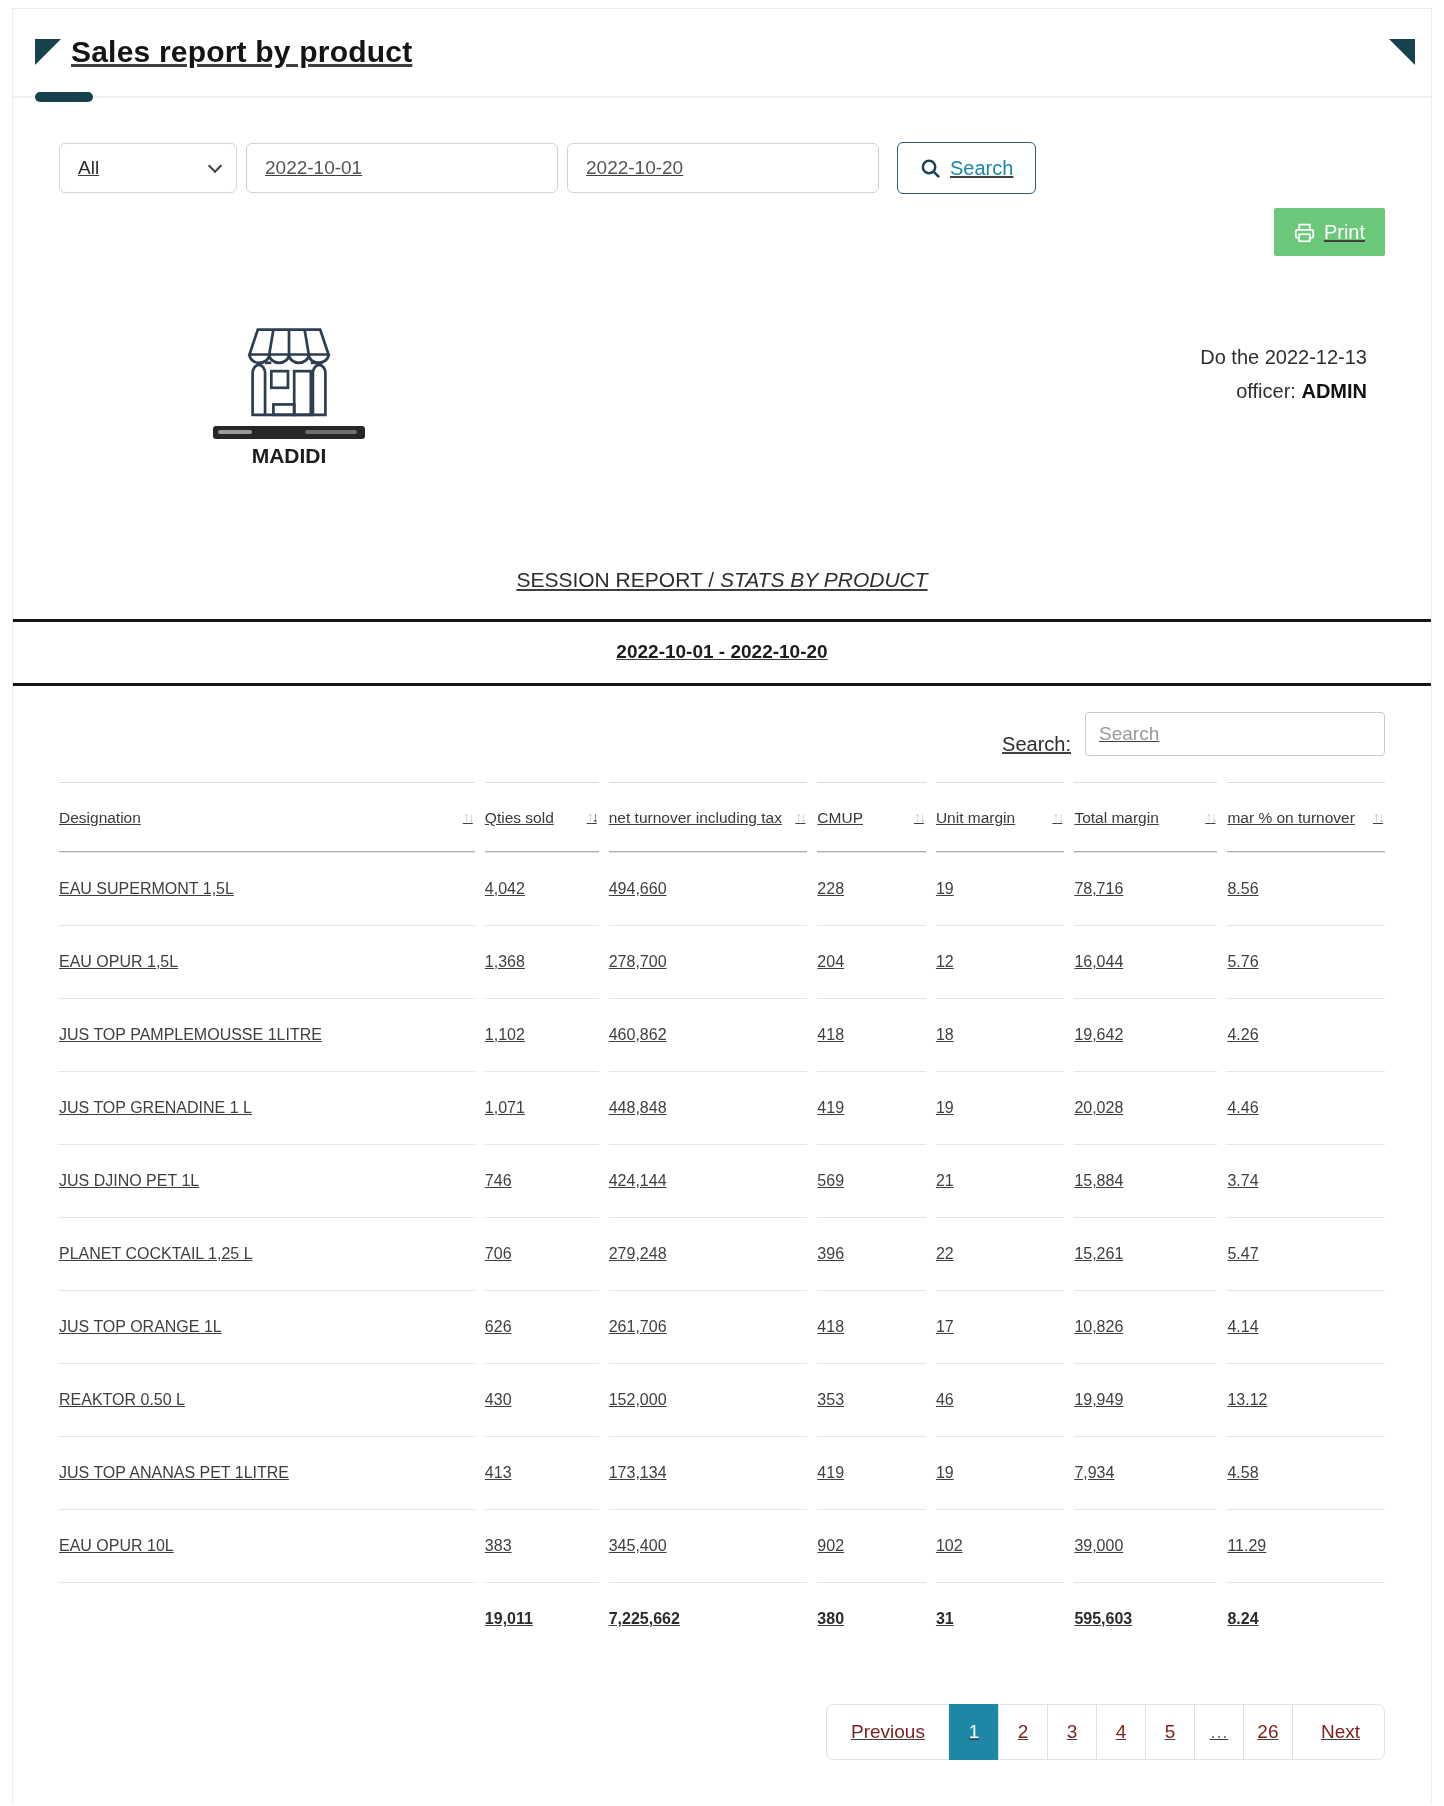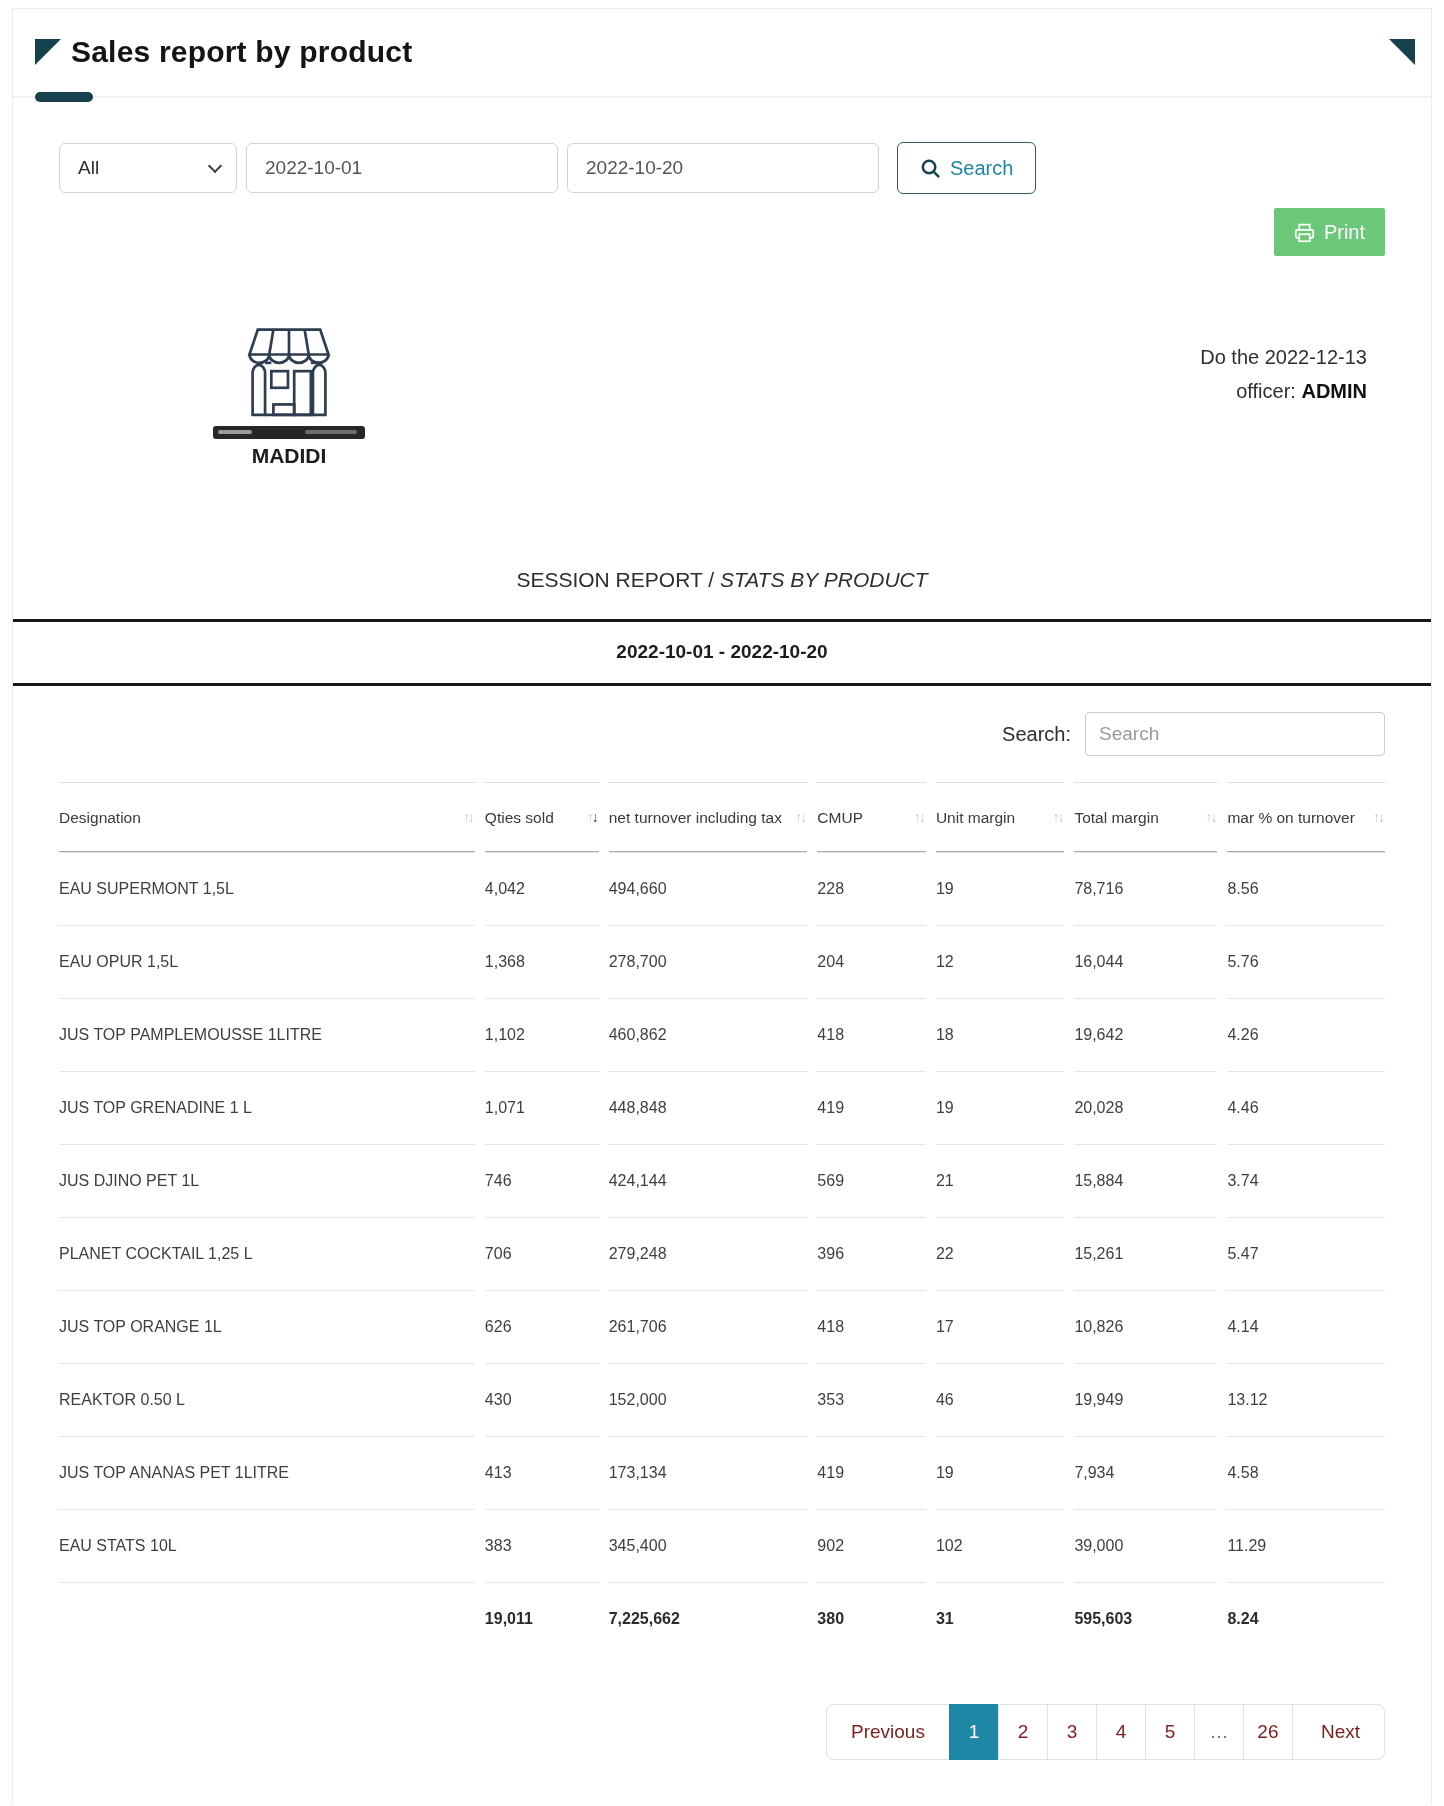--- a/index.html
+++ b/index.html
@@ -4,21 +4,21 @@
 <style>
   * { box-sizing: border-box; }
   html,body { margin:0; padding:0; background:#fff; }
   body {
     width:1444px; height:1806px; overflow:hidden;
     font-family:"Liberation Sans", sans-serif; color:#3f3f3f;
   }
   .card {
     position:relative; margin:8px 12px 0; height:1797px;
     border:1px solid #ececec; border-bottom:none;
-    padding:0 46px; background:#fff;
+    padding:0 46px; background:#fff;text-decoration:underline;
   }
   
   .tri { position:absolute; width:0; height:0; }
   .tri-left  { top:30px; left:22px;  border-top:26px solid #16424e; border-right:26px solid transparent; }
   .tri-right { top:30px; right:16px; border-top:26px solid #16424e; border-left:26px solid transparent; }
 
   h1.page-title { margin:26px 0 0 12px; font-size:30px; font-weight:bold; color:#141414; letter-spacing:.2px; }
 
   .title-rule { position:relative; margin:27px -46px 0; border-top:2px solid #f1f1f1; }
   .title-pill { position:absolute; left:22px; top:-6px; width:58px; height:10px; background:#16424e; border-radius:5px; }
@@ -59,21 +59,21 @@
   .gen-info b { color:#111; }
 
   
   .report-heading { margin-top:42px; text-align:center; font-size:21px; color:#2d2d2d; }
   .report-heading .it { font-style:italic; }
   hr.thick { margin:27px -46px 0; border:none; border-top:3px solid #161616; height:0; }
   hr.thick.second { margin-top:0; }
   .range-line { text-align:center; font-weight:bold; font-size:19px; color:#1c1c1c; margin:19px 0 20px; }
 
   
-  .tbl-search-row { display:flex; justify-content:flex-end; align-items:center; gap:14px; margin-top:26px; font-size:20px; color:#2d2d2d; }
+  .tbl-search-row { display:flex; justify-content:flex-end; align-items:flex-end; gap:14px; margin-top:26px; font-size:20px; color:#2d2d2d; }
   .tbl-search-input { width:300px; height:44px; border:1px solid #ccc; border-radius:4px; padding:0 13px;
     font-size:19px; color:#444; font-family:"Liberation Sans",sans-serif; }
   .tbl-search-input::placeholder { color:#9a9a9a; }
 
   
   table.report { margin:26px -10px 0; border-collapse:separate; border-spacing:10px 0; width:calc(100% + 20px); table-layout:fixed; }
   th { vertical-align:bottom; padding:26px 0 24px; font-weight:normal; font-size:15.5px; color:#3a3a3a;
       border-top:1px solid #dddddd; border-bottom:1px solid #ababab; text-align:left; }
   .th-flex { display:flex; justify-content:space-between; gap:4px; }
   .sort-icons { color:#c9c9c9; font-size:14px; letter-spacing:-2px; white-space:nowrap; padding-right:2px; }
@@ -305,21 +305,21 @@
         <tr>
           <td class="c0">JUS TOP ANANAS PET 1LITRE</td>
           <td class="c1">413</td>
           <td class="c2">173,134</td>
           <td class="c3">419</td>
           <td class="c4">19</td>
           <td class="c5">7,934</td>
           <td class="c6">4.58</td>
         </tr>
         <tr>
-          <td class="c0">EAU STATS 10L</td>
+          <td class="c0">EAU OPUR 10L</td>
           <td class="c1">383</td>
           <td class="c2">345,400</td>
           <td class="c3">902</td>
           <td class="c4">102</td>
           <td class="c5">39,000</td>
           <td class="c6">11.29</td>
         </tr>
       </tbody>
     <tfoot>
       <tr>

